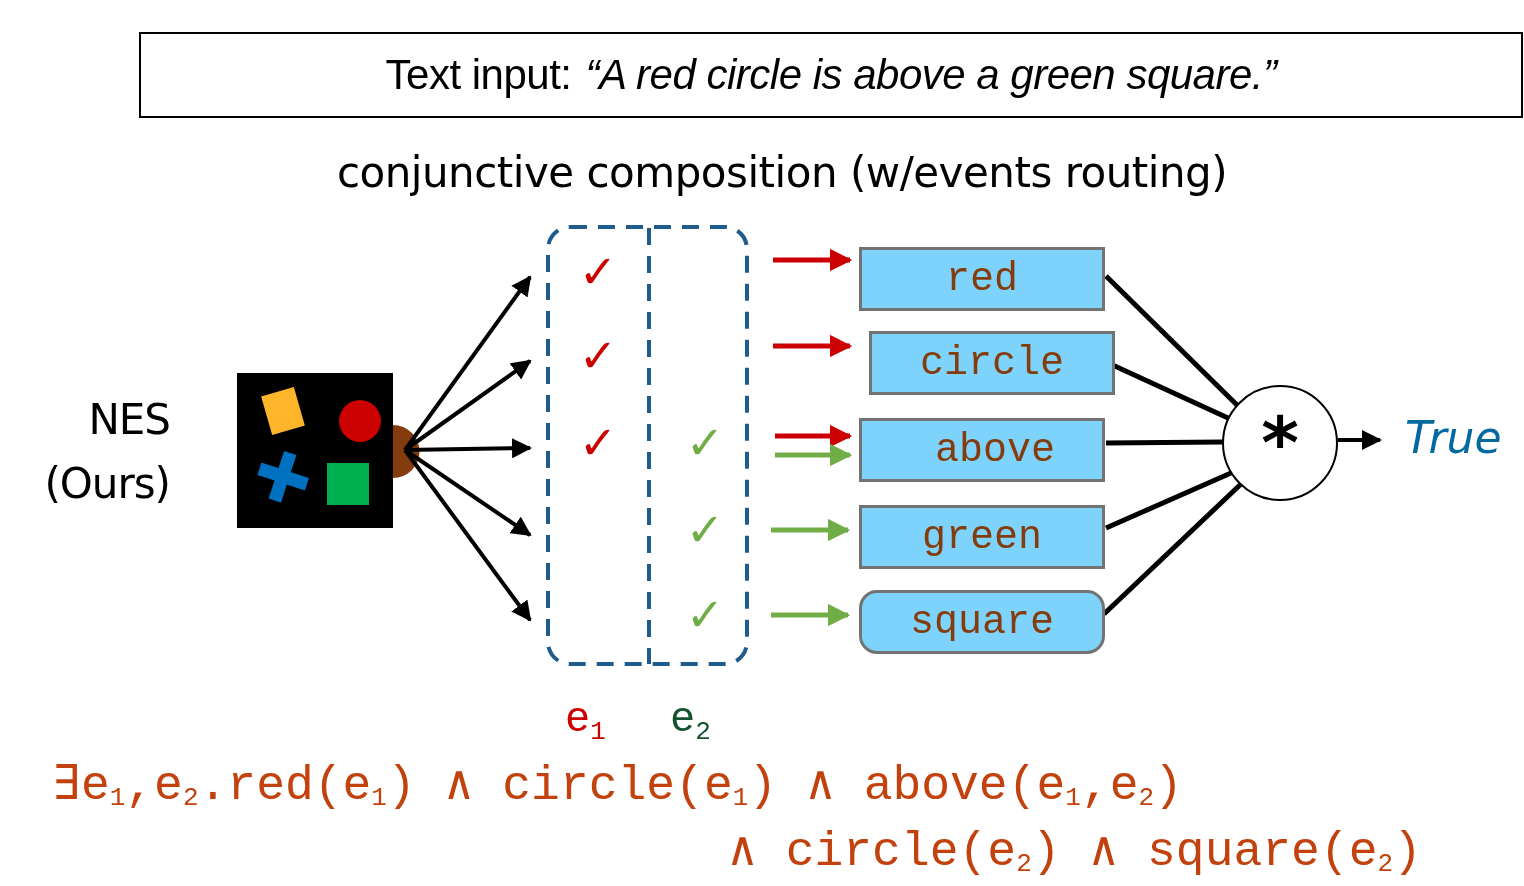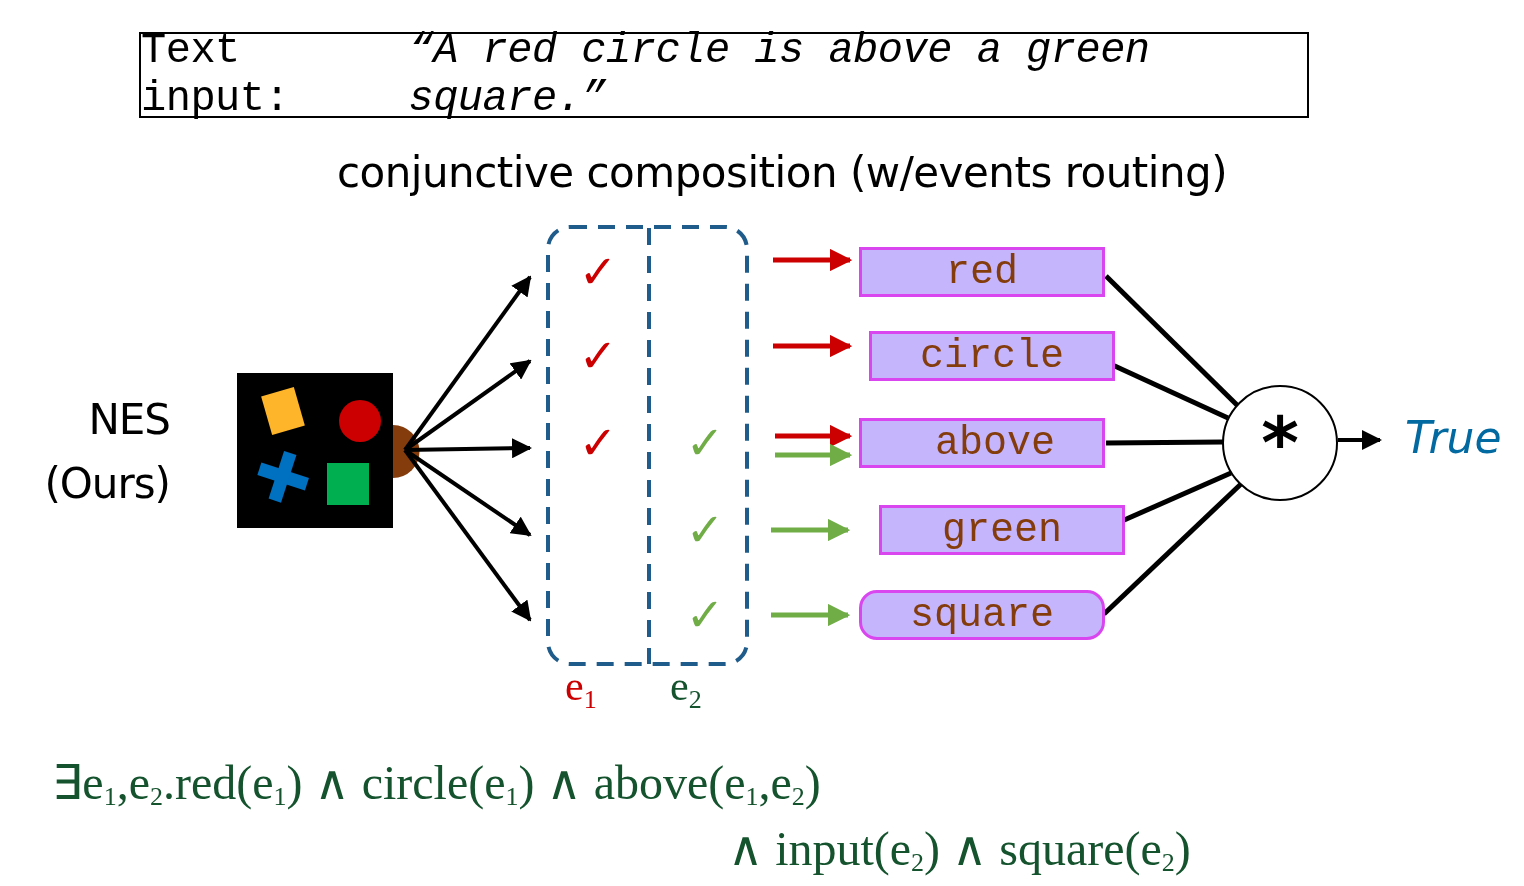--- a/index.html
+++ b/index.html
@@ -1,47 +1,47 @@
 <!DOCTYPE html>
 <html><head>
 <meta charset="utf-8">
 <style>
   html, body { margin: 0; padding: 0; background: #ffffff; }
   body { width: 1524px; height: 886px; position: relative; overflow: hidden; font-family: "DejaVu Sans", sans-serif; }
   .abs { position: absolute; }
   #title-box {
-    left: 139px; top: 32px; width: 1170px; height: 86px;
+    left: 139px; top: 32px; width: 1384px; height: 86px;
     border: 2px solid #000; box-sizing: border-box;
     display: flex; align-items: center; justify-content: center;
-    font-family: Liberation Mono, monospace; font-size: 42px; color: #000; letter-spacing: -0.5px;
+    font-family: Liberation Sans, sans-serif; font-size: 42px; color: #000; letter-spacing: -0.5px;
   }
   #title-box .q { font-style: italic; margin-left: 14px; }
   #subtitle {
     left: 0; width: 1564px; top: 148px; text-align: center;
     font-size: 42px; color: #000; letter-spacing: -0.5px;
   }
   #method-label {
     left: 0px; top: 388px; width: 170px; text-align: right;
     font-size: 42px; line-height: 64px; color: #000; letter-spacing: -1px;
   }
   .func-box {
-    left: 859px; width: 246px; height: 50px; box-sizing: border-box;
-    background: #c4b5fd; border: 3px solid #d946ef;
+    left: 859px; width: 246px; height: 64px; box-sizing: border-box;
+    background: #7dd3fc; border: 3px solid #737373;
     display: flex; align-items: center; justify-content: center;
     font-family: "Liberation Mono", monospace; font-size: 40px; color: #843c0c;
   }
   #true-label {
     left: 1405px; top: 412px; font-size: 44px; font-style: italic; color: #0369a1;
   }
   .ev-label {
-    top: 662px; font-family: Liberation Serif, serif; font-size: 42px;
+    top: 696px; font-family: Liberation Mono, monospace; font-size: 42px;
   }
   .ev-label sub { font-size: 26px; vertical-align: -8px; }
   .formula {
-    font-family: Liberation Serif, serif; font-size: 48px; color: #14532d; white-space: pre;
+    font-family: Liberation Mono, monospace; font-size: 48px; color: #c2410c; white-space: pre;
   }
   .formula sub { font-size: 26px; vertical-align: -6px; }
   svg { position: absolute; left: 0; top: 0; }
 </style>
 </head>
 <body>
 
 <div id="title-box" class="abs">
   <span>Text input:</span>
   <span class="q">“A red circle is above a green square.”</span>
@@ -118,27 +118,27 @@
 
   <circle cx="1280" cy="443" r="57" fill="#fff" stroke="#000" stroke-width="2"></circle>
   <text x="1280" y="468" text-anchor="middle" font-family="DejaVu Sans, sans-serif" font-size="72" font-weight="bold" fill="#000">*</text>
   <line x1="1338" y1="440" x2="1380" y2="440" stroke="#000" stroke-width="4" marker-end="url(#ah-black)"></line>
 </svg>
 
 <div id="func-boxes">
     <div class="abs func-box" style="top: 247px;">red</div>
     <div class="abs func-box" style="top: 331px; margin-left: 10px;">circle</div>
     <div class="abs func-box" style="top: 418px; padding-left: 26px;">above</div>
-    <div class="abs func-box" style="top: 505px; margin-left: 20px;">green</div>
+    <div class="abs func-box" style="top: 505px;">green</div>
     <div class="abs func-box" style="top: 590px; border-radius: 18px;">square</div>
   </div>
 
 <div id="true-label" class="abs">True</div>
 
 <div class="abs ev-label" style="left: 565px; color: rgb(204, 0, 0);">
   <span>e</span><sub>1</sub>
 </div>
 <div class="abs ev-label" style="left: 670px; color: #14532d;">
   <span>e</span><sub>2</sub>
 </div>
 
 <div class="abs formula" id="formula1" style="left:52px; top:754px;"><span>∃e</span><sub>1</sub><span>,e</span><sub>2</sub><span>.red(e</span><sub>1</sub><span>) ∧ circle(e</span><sub>1</sub><span>) ∧ above(e</span><sub>1</sub><span>,e</span><sub>2</sub><span>)</span></div>
-<div class="abs formula" id="formula2" style="left:728px; top:820px;"><span>∧ input(e</span><sub>2</sub><span>) ∧ square(e</span><sub>2</sub><span>)</span></div>
+<div class="abs formula" id="formula2" style="left:728px; top:820px;"><span>∧ circle(e</span><sub>2</sub><span>) ∧ square(e</span><sub>2</sub><span>)</span></div>
 
 </body></html>

